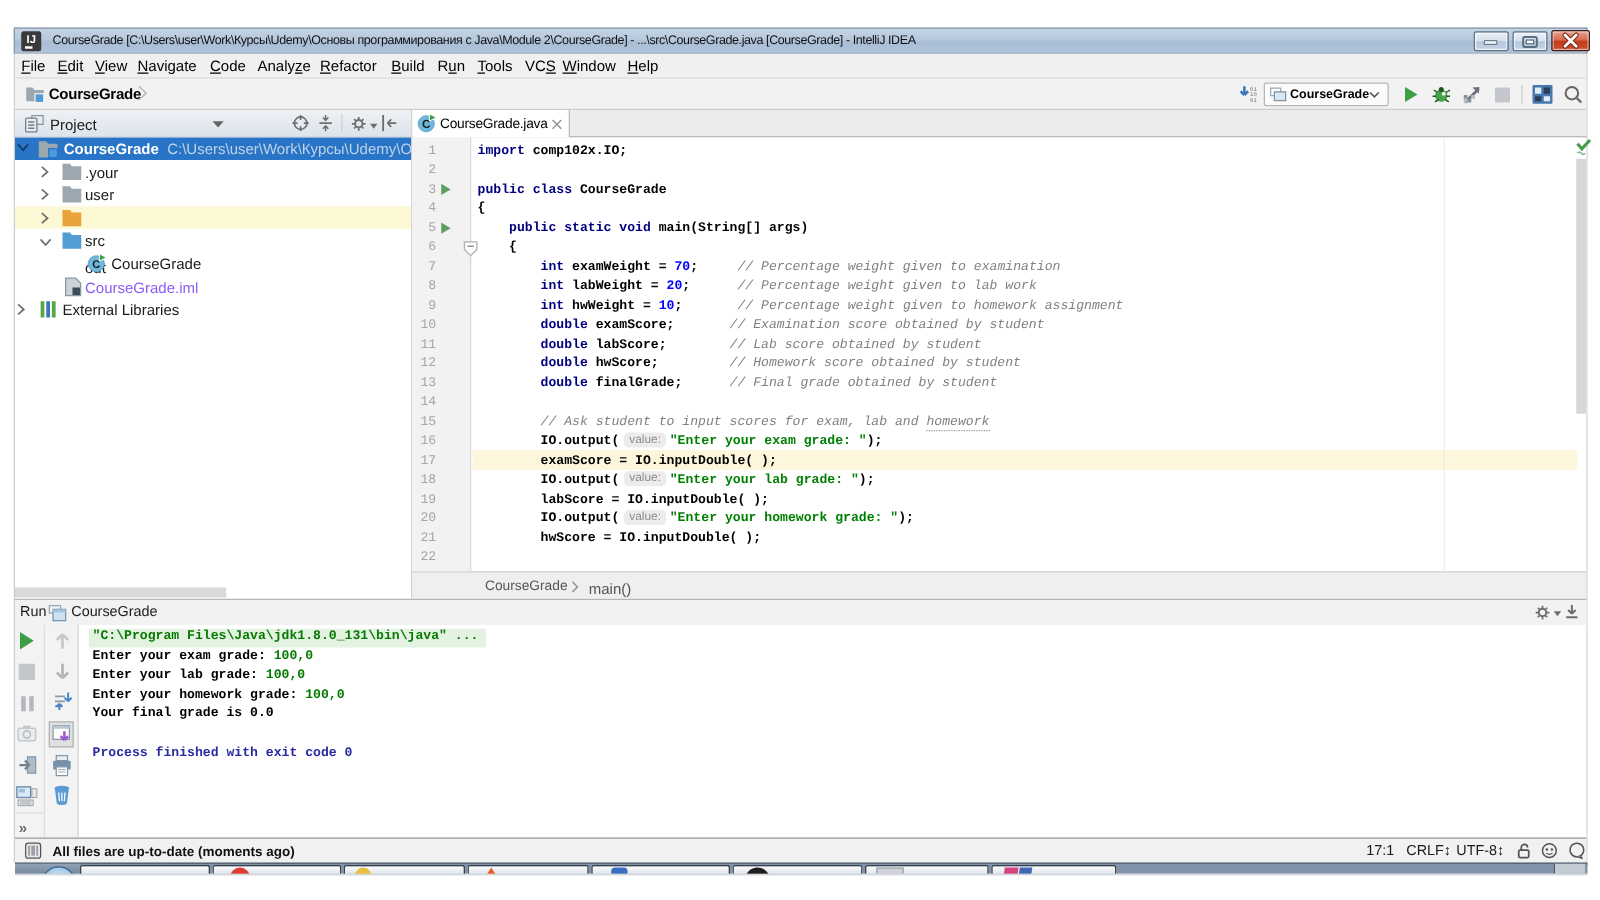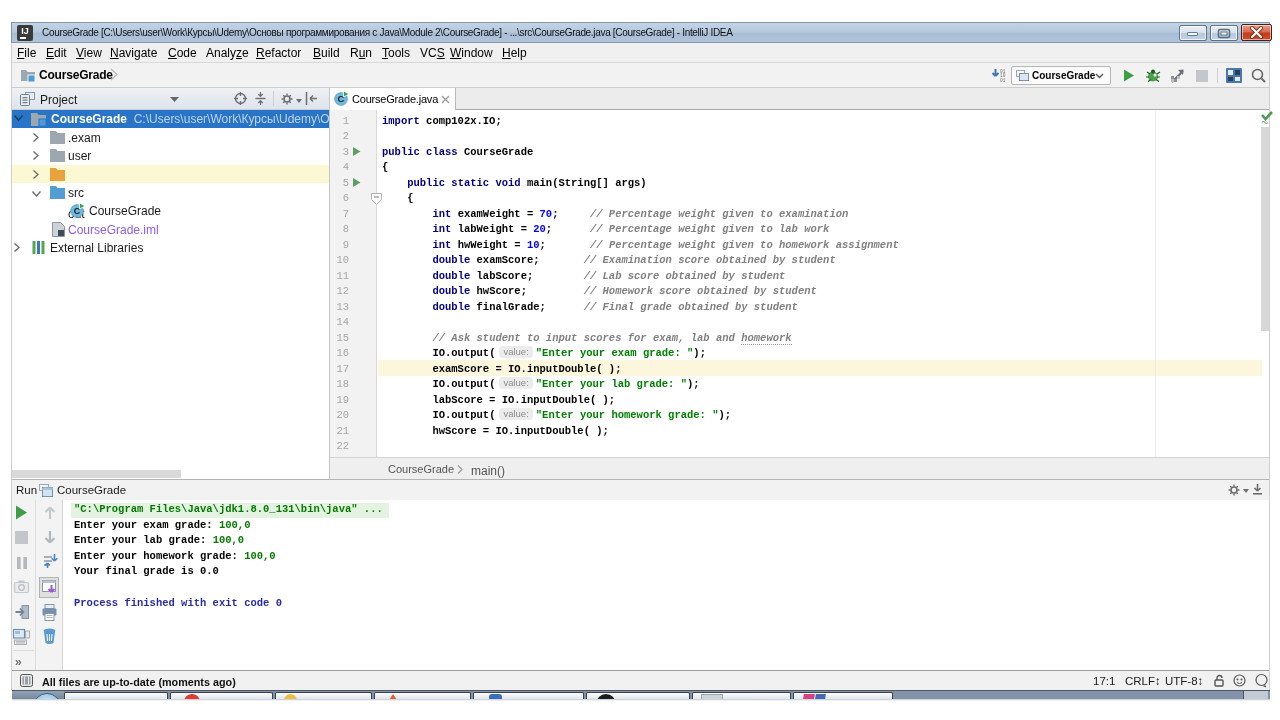--- a/index.html
+++ b/index.html
@@ -26,21 +26,21 @@
   font-family:"Liberation Mono",monospace; font-size:10.5px; line-height:15.5px; color:#a6a6a6; font-weight:normal; }
 #curline { left:378px; top:360px; width:884px; height:16px; background:#FBF6DC; }
 #marginline { left:1155px; top:111px; width:1px; height:346px; background:#ebebeb; }
 #scrollthumb { left:1261px; top:127px; width:8px; height:204px; background:#d7d7d7; }
 pre.code { position:absolute; font-family:"Liberation Mono",monospace; font-weight:bold;
   font-size:10.5px; line-height:15.5px; color:#000; }
 #codepre { left:382px; top:113.5px; }
 .kw { color:#000080; }
 .num { color:#0000FF; }
 .str { color:#008000; }
-.com { color:#808080; font-style:italic; font-weight:bold; }
+.com { color:#808080; font-style:italic; font-weight:normal; }
 .ital { }
 .hint { display:inline-block; font-family:"Liberation Sans",sans-serif; font-weight:normal;
   font-style:normal; font-size:9.5px; color:#8c8c8c; background:#ececec; border-radius:4px;
   padding:0 4px; margin:0 3px 0 4px; line-height:12px; vertical-align:1px; }
 #breadcrumbs { left:330px; top:457px; width:939px; height:22px; background:#efefef; border-top:1px solid #d4d4d4; }
 #runpanel { left:12px; top:479px; width:1257px; height:191px; background:#fff; border-top:1px solid #b5b5b5; }
 #runheader { left:12px; top:480px; width:1257px; height:20px; background:#f2f2f2; }
 #runtools { left:12px; top:500px; width:51px; height:170px; background:#f3f3f3; border-right:1px solid #d4d4d4; }
 #console { position:absolute; left:74px; top:502px; font-family:"Liberation Mono",monospace;
   font-weight:bold; font-size:10.5px; line-height:15.6px; color:#000; }
@@ -203,21 +203,21 @@
   <rect x="8" y="8" width="7" height="7" fill="#4D9BD8" stroke="#2874C6" stroke-width="1"></rect>
 </svg>
 <div class="abs" style="left:51px;top:112px;font-size:12px;font-weight:bold;color:#fff;width:278px;overflow:hidden;white-space:nowrap;">CourseGrade&nbsp; <span style="font-weight:normal;color:#bed3e8;">C:\Users\user\Work\Курсы\Udemy\Осно</span></div>
 
 <svg style="left:33px;top:133px;" width="6" height="9" viewBox="0 0 6 9">
     <path d="M0.5 0.5 L5 4.5 L0.5 8.5" fill="none" stroke="#6e6e6e" stroke-width="1.4"></path>
   </svg>
 <svg style="left:50px;top:130px;" width="15" height="14" viewBox="0 0 15 14">
   <path d="M0 1 h6 l1.5 2 H15 v11 H0 z" fill="#9DA7AF"></path>
 </svg>
-<div class="abs" style="left:68px;top:131px;font-size:12px;color:#1a1a1a;">.exam</div>
+<div class="abs" style="left:68px;top:131px;font-size:12px;color:#1a1a1a;">.your</div>
 
 <svg style="left:33px;top:151.3px;" width="6" height="9" viewBox="0 0 6 9">
     <path d="M0.5 0.5 L5 4.5 L0.5 8.5" fill="none" stroke="#6e6e6e" stroke-width="1.4"></path>
   </svg>
 <svg style="left:50px;top:148.3px;" width="15" height="14" viewBox="0 0 15 14">
   <path d="M0 1 h6 l1.5 2 H15 v11 H0 z" fill="#9DA7AF"></path>
 </svg>
 <div class="abs" style="left:68px;top:149.3px;font-size:12px;color:#1a1a1a;">user</div>
 
 <svg style="left:33px;top:169.6px;" width="6" height="9" viewBox="0 0 6 9">

